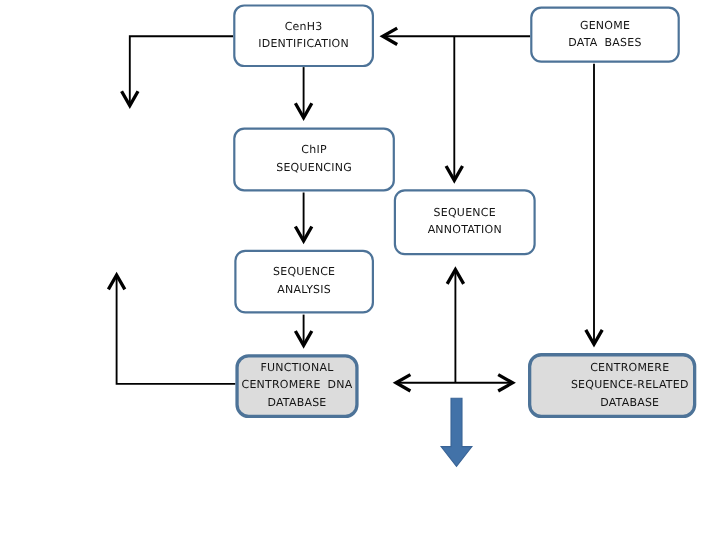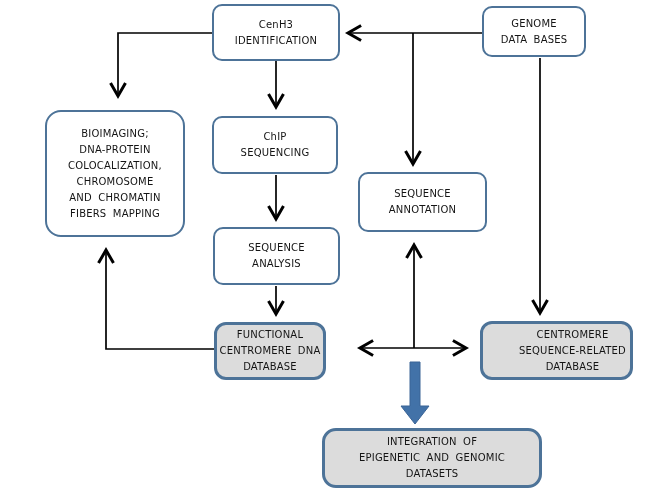--- a/index.html
+++ b/index.html
@@ -46,35 +46,27 @@
     <path d="M414 348 V245" fill="none" stroke="#000" stroke-width="1.7" marker-end="url(#ah)"></path>
 
     <polygon points="410,362 420,362 420,406 429,406 415,424 401,406 410,406" fill="#4272a8" stroke="#3a6496" stroke-width="1"></polygon>
   </svg>
 
   <div class="node" style="left:212px; top:4px; width:128px; height:57px;">
     <span class="lbl">CenH3
 IDENTIFICATION</span>
   </div>
 
-  <div class="node" style="left:482px; top:6px; width:104px; height:51px;">
+  <div class="node" style="left:482px; top:6px; width:136px; height:51px;">
     <span class="lbl">GENOME
 DATA BASES</span>
   </div>
 
-  <div class="node" style="left:45px; top:110px; width:140px; height:127px; border-radius:16px;">
-    <span class="lbl">BIOIMAGING;
-DNA-PROTEIN
-COLOCALIZATION,
-CHROMOSOME
-AND CHROMATIN
-FIBERS MAPPING</span>
-  </div>
 
-  <div class="node" style="left:212px; top:116px; width:126px; height:58px;">
+  <div class="node" style="left:212px; top:116px; width:147px; height:58px;">
     <span class="lbl">ChIP
 SEQUENCING</span>
   </div>
 
   <div class="node" style="left:358px; top:172px; width:129px; height:60px;">
     <span class="lbl">SEQUENCE
 ANNOTATION</span>
   </div>
 
   <div class="node" style="left:213px; top:227px; width:127px; height:58px;">
@@ -87,19 +79,14 @@
 CENTROMERE DNA
 DATABASE</span>
   </div>
 
   <div class="node gray" style="left:480px; top:321px; width:153px; height:59px;padding-left:34px;">
     <span class="lbl">CENTROMERE
 SEQUENCE-RELATED
 DATABASE</span>
   </div>
 
-  <div class="node gray" style="left:322px; top:428px; width:220px; height:60px; border-radius:14px;">
-    <span class="lbl">INTEGRATION OF
-EPIGENETIC AND GENOMIC
-DATASETS</span>
-  </div>
 
 </div>
 
 </body></html>

